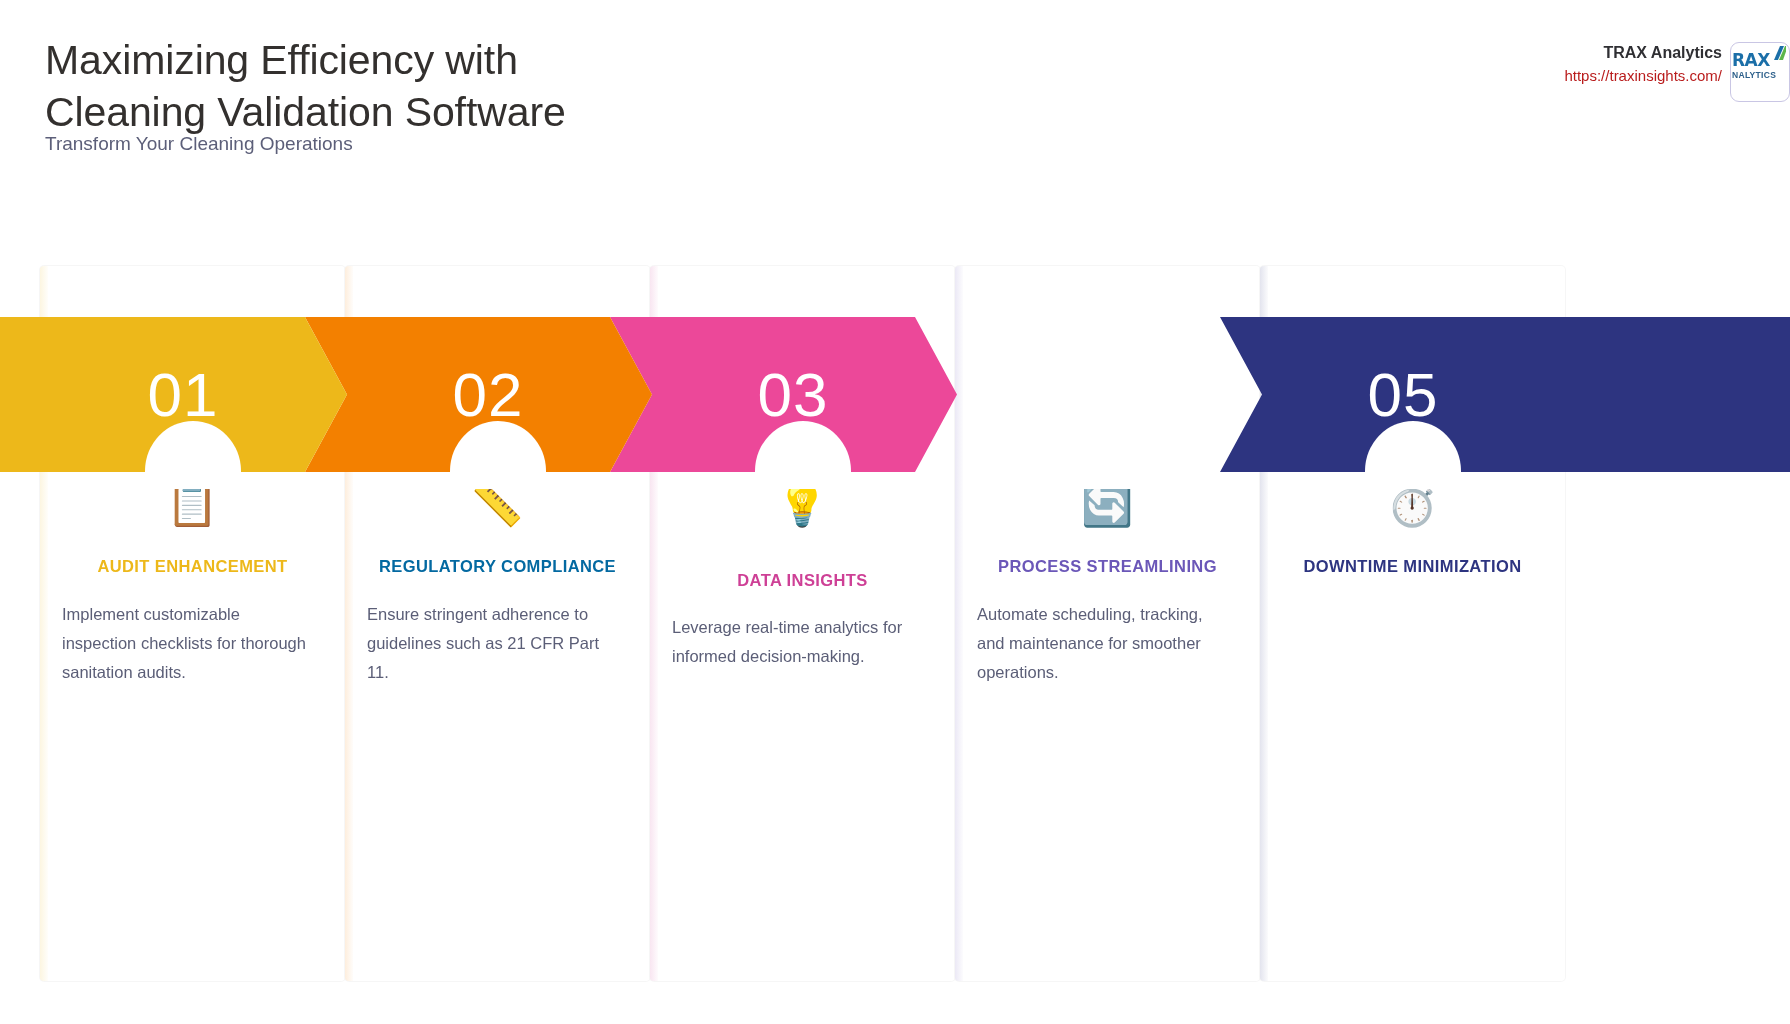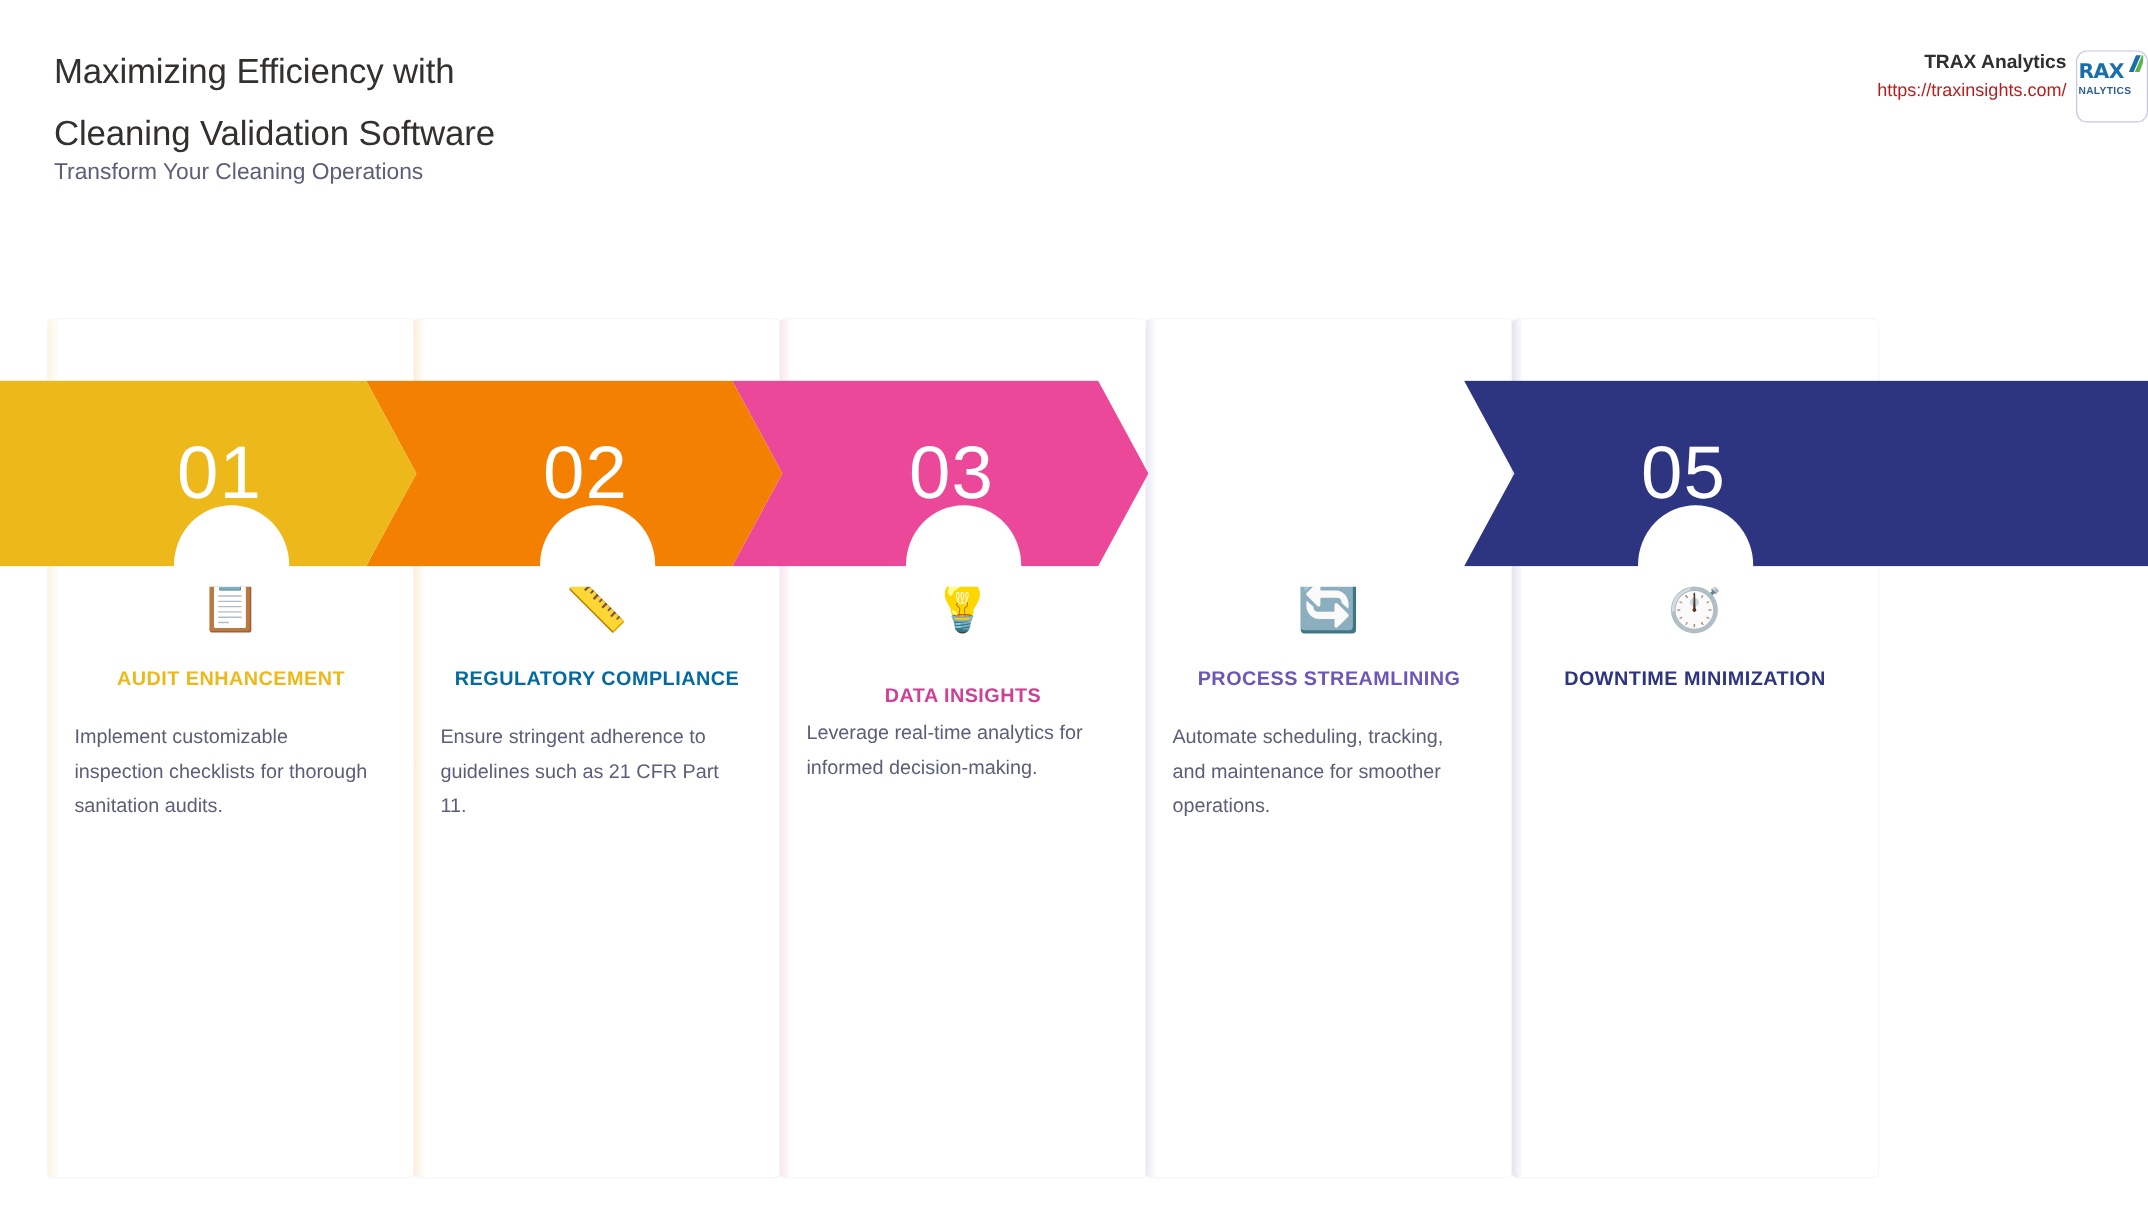--- a/index.html
+++ b/index.html
@@ -8,21 +8,21 @@
     background:#ffffff;
     font-family:"Liberation Sans","DejaVu Sans",sans-serif;
     overflow:hidden;
     position:relative;
   }
 
   
   .header{position:absolute;left:0;top:0;width:1790px;height:200px;}
   .title{
     position:absolute;left:45px;top:34px;width:900px;
-    font-size:29px;line-height:52px;font-weight:400;color:#33302e;
+    font-size:41px;line-height:52px;font-weight:400;color:#33302e;
     letter-spacing:-0.1px;
   }
   .subtitle{
     position:absolute;left:45px;top:133px;
     font-size:19px;color:#5c5f79;font-weight:400;
   }
   .brand{
     position:absolute;right:68px;top:42px;text-align:right;
   }
   .brand-name{font-size:16px;font-weight:700;color:#2f2f33;line-height:22px;}
@@ -129,21 +129,21 @@
     <div class="card" style="left: 345px;">
       <div class="card-stripe" style="background: linear-gradient(to right, rgba(243, 128, 0, 0.133), rgba(243, 128, 0, 0.02));"></div>
       <div class="icon-wrap">📏</div>
       <div class="card-title" style="color: #0369a1; top: 286px;">REGULATORY COMPLIANCE</div>
       <div class="card-desc" style="top: 334px;">Ensure stringent adherence to guidelines such as 21 CFR Part 11.</div>
     </div>
     <div class="card" style="left: 650px;">
       <div class="card-stripe" style="background: linear-gradient(to right, rgba(206, 64, 150, 0.133), rgba(206, 64, 150, 0.02));"></div>
       <div class="icon-wrap">💡</div>
       <div class="card-title" style="color: rgb(206, 64, 150); top: 300px;">DATA INSIGHTS</div>
-      <div class="card-desc" style="top: 331px;">Leverage real-time analytics for informed decision-making.</div>
+      <div class="card-desc" style="top: 347px;">Leverage real-time analytics for informed decision-making.</div>
     </div>
     <div class="card" style="left: 955px;">
       <div class="card-stripe" style="background: linear-gradient(to right, rgba(107, 87, 184, 0.133), rgba(107, 87, 184, 0.02));"></div>
       <div class="icon-wrap">🔄</div>
       <div class="card-title" style="color: rgb(107, 87, 184); top: 286px;">PROCESS STREAMLINING</div>
       <div class="card-desc" style="top: 334px;">Automate scheduling, tracking, and maintenance for smoother operations.</div>
     </div>
     <div class="card" style="left: 1260px;">
       <div class="card-stripe" style="background: linear-gradient(to right, rgba(45, 52, 128, 0.133), rgba(45, 52, 128, 0.02));"></div>
       <div class="icon-wrap">⏱️</div>

